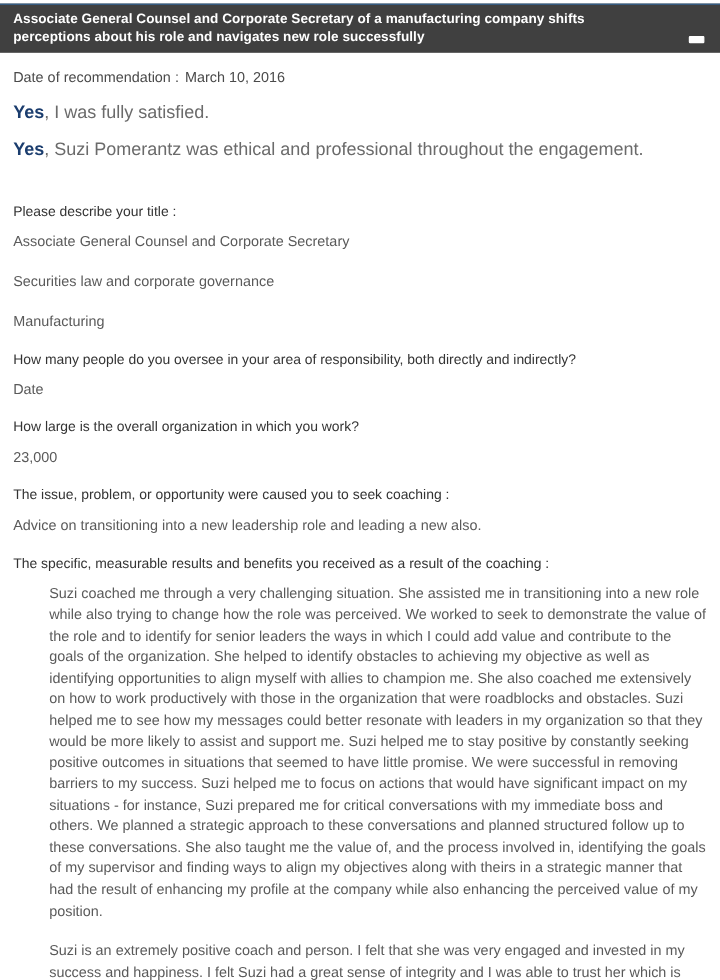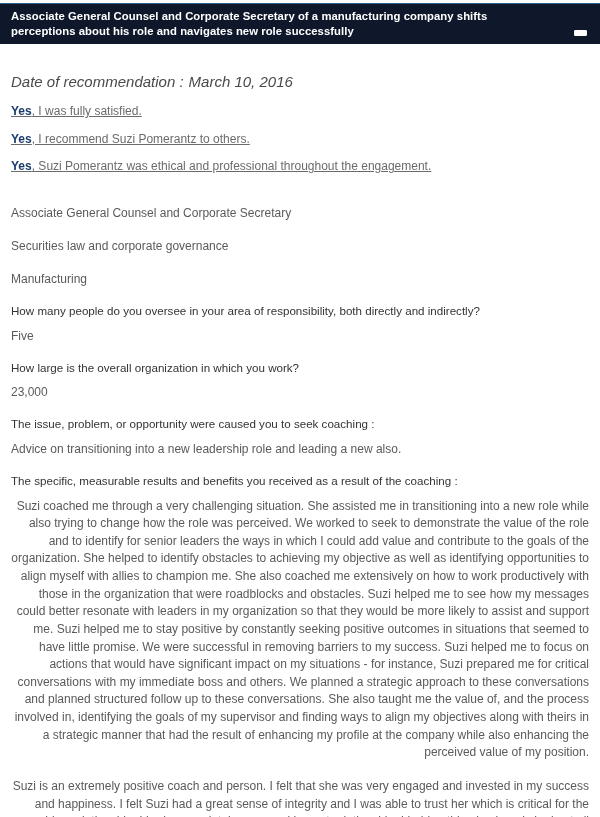--- a/index.html
+++ b/index.html
@@ -16,21 +16,21 @@
   }
   .page {
     width: 600px;
     height: 817px;
     background: #ffffff;
     box-sizing: border-box;
     position: relative;
   }
   
   .panel-header {
-    background: #0f172a;
+    background: #404040;
     color: #ffffff;
     margin: 3px 0 0 0;
     padding: 5px 10px 6px 11px;
     box-sizing: border-box;
     width: 600px;
     min-height: 39px;
     position: relative;
     border-top: 1px solid #33618f;
     display: flex;
     align-items: flex-start;
@@ -55,35 +55,33 @@
     box-sizing: border-box;
     padding: 0;
     cursor: pointer;
   }
   
   .panel-body {
     padding: 13px 11px 0 11px;
     box-sizing: border-box;
   }
   .meta-line {
-    font-size: 15px;
+    font-size: 12px;
     color: #4a4a4a;
-    margin: 16px 0 13px 0;
+    margin: 0 0 13px 0;
     line-height: 1.2;
-    font-style: italic;
   }
   .meta-label { color: #4a4a4a; }
   .meta-value { color: #4a4a4a; margin-left: 5px; }
 
   .affirm {
-    font-size: 12px;
+    font-size: 15px;
     color: #6b6b6b;
     margin: 0 0 13px 0;
     line-height: 1.2;
-    text-decoration: underline;
   }
   .affirm .yes {
     color: #1b3d6e;
     font-weight: bold;
   }
 
   .qa-block { margin: 0; }
   .qa-spacer { height: 18px; }
 
   .question {
@@ -95,21 +93,22 @@
   }
   .answer {
     font-size: 12px;
     color: #5a5a5a;
     margin: 0 0 17px 0;
     line-height: 1.35;
   }
   .answer.long {
     margin-bottom: 16px;
     line-height: 1.47;
-    text-align: right;
+    text-align: left;
+    margin-left: 30px;
   }
   .first-q { margin-top: 5px; }
 </style>
 </head>
 <body>
 
 <div class="page">
 
   <div class="panel-header">
     <span class="panel-title">Associate General Counsel and Corporate Secretary of a manufacturing company shifts perceptions about his role and navigates new role successfully</span>
@@ -119,43 +118,41 @@
   <div class="panel-body">
 
     <p class="meta-line">
       <span class="meta-label">Date of recommendation :</span><span class="meta-value">March 10, 2016</span>
     </p>
 
     <p class="affirm">
       <span class="yes">Yes</span><span>, I was fully satisfied.</span>
     </p>
     <p class="affirm">
-      <span class="yes">Yes</span><span>, I recommend Suzi Pomerantz to others.</span>
-    </p>
-    <p class="affirm">
       <span class="yes">Yes</span><span>, Suzi Pomerantz was ethical and professional throughout the engagement.</span>
     </p>
 
     <div class="qa-spacer"></div>
 
     <div class="qa-block">
+      <p class="question first-q">Please describe your title :</p>
       <p class="answer">Associate General Counsel and Corporate Secretary</p>
     </div>
 
     <div class="qa-block">
       <p class="answer">Securities law and corporate governance</p>
     </div>
 
     <div class="qa-block">
       <p class="answer">Manufacturing</p>
     </div>
 
     <div class="qa-block">
       <p class="question">How many people do you oversee in your area of responsibility, both directly and indirectly?</p>
-      <p class="answer">Five</p>
+      <p class="answer">Date</p>
     </div>
 
     <div class="qa-block">
       <p class="question">How large is the overall organization in which you work?</p>
       <p class="answer">23,000</p>
     </div>
 
     <div class="qa-block">
       <p class="question">The issue, problem, or opportunity were caused you to seek coaching :</p>
       <p class="answer">Advice on transitioning into a new leadership role and leading a new also.</p>

